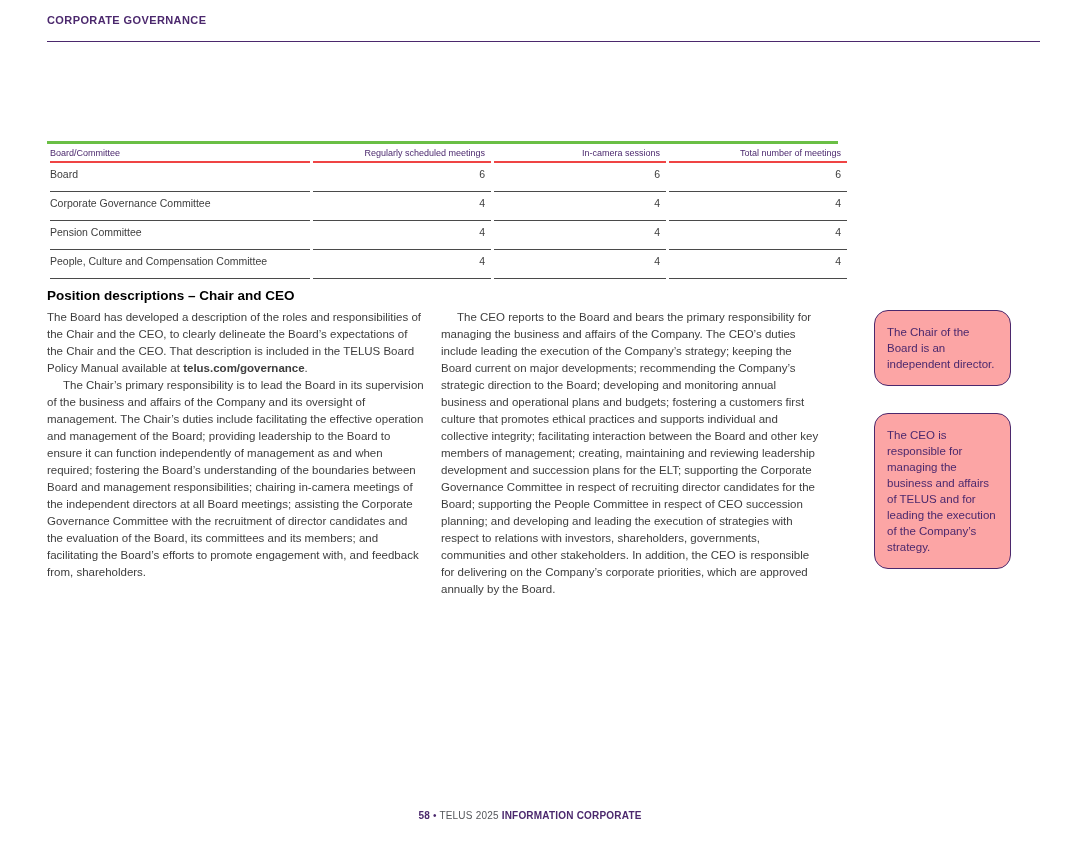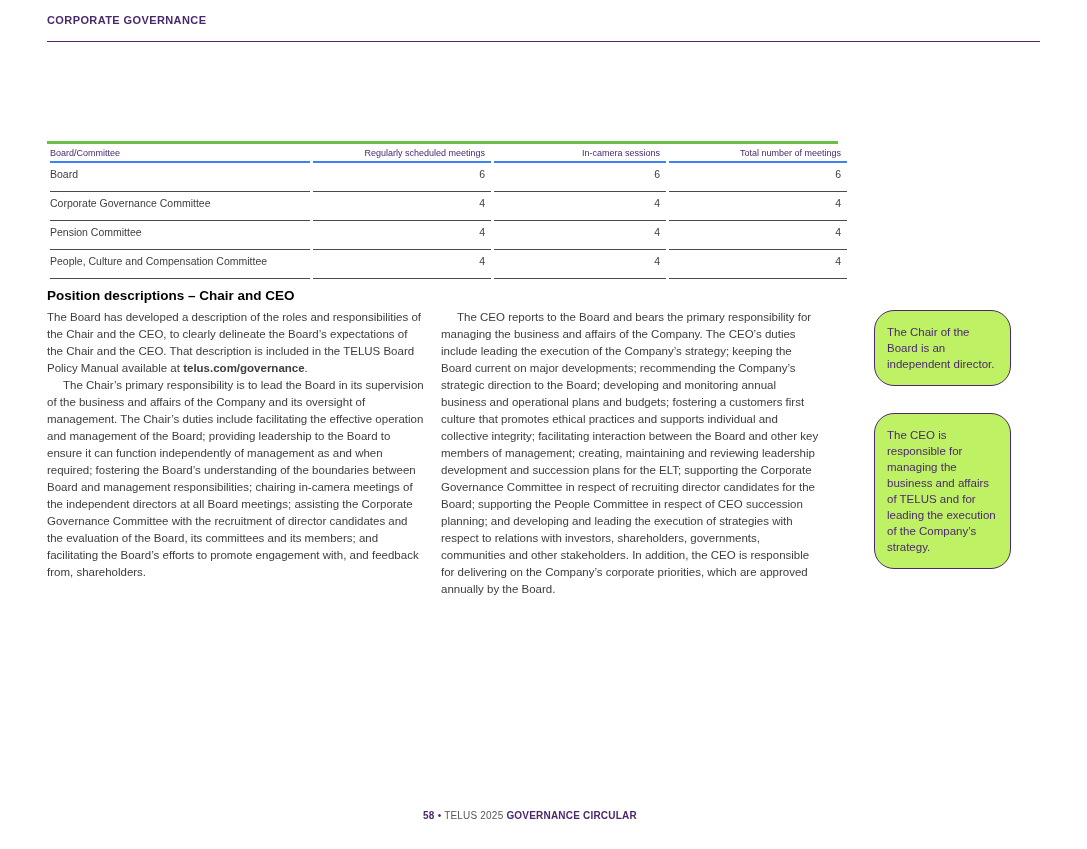--- a/index.html
+++ b/index.html
@@ -26,21 +26,21 @@
   .indent{text-indent:16px;}
   
   .table-wrap{position:absolute;left:47px;top:141px;width:791px;}
   .green-bar{height:3px;background:#6ABF45;}
   table.meetings{
     width:100%;border-collapse:separate;border-spacing:3px 0;
     font-size:10.5px;table-layout:fixed;
   }
   table.meetings th{
     color:#4B286D;font-weight:normal;font-size:9px;
-    padding:4px 0 3px 0;border-bottom:2px solid #3b82f6;vertical-align:bottom;
+    padding:4px 0 3px 0;border-bottom:2px solid #ef4444;vertical-align:bottom;
   }
   table.meetings th.h-name{text-align:left;}
   table.meetings th.h-num{text-align:right;padding-right:6px;}
   table.meetings td{
     border-bottom:1px solid #4a4a4a;padding:5px 0 11px 0;
     font-size:10.5px;color:#3d3d3d;
   }
   table.meetings td.c-name{text-align:left;}
   table.meetings td.c-num{text-align:right;padding-right:6px;}
   col.name{width:260px;}
@@ -56,23 +56,23 @@
     position:absolute;left:47px;top:309px;width:791px;
     display:grid;grid-template-columns:378px 378px;column-gap:16px;
     font-size:11.5px;line-height:17px;
   }
   .body-cols p{margin:0;}
   .gov-link{font-weight:bold;color:#3d3d3d;text-decoration:none;cursor:pointer;}
   
   .callouts{position:absolute;left:874px;top:310px;width:137px;}
   .callout{
     box-sizing:border-box;width:137px;
-    border:1.5px solid #4B286D;border-radius:20px;
+    border:1.5px solid #4B286D;border-radius:14px;
     padding:13px 12px;color:#4B286D;font-size:11.5px;line-height:16px;
-    background:#bef264;
+    background:#fca5a5;
   }
   .callout.second{margin-top:27px;}
   
   .footer{
     position:absolute;left:0;top:810px;width:1060px;text-align:center;
     font-size:10px;color:#4B286D;letter-spacing:.2px;
   }
   .footer .pg{font-weight:bold;color:#4B286D;}
   .footer .bullet{color:#4B286D;}
   .footer .docname{color:#54565a;}
@@ -151,14 +151,14 @@
   </div>
   <div class="callout second">
     <span>The CEO is responsible for managing the business and affairs of TELUS and for leading the execution of the Company’s strategy.</span>
   </div>
 </div>
 
 <div class="footer">
   <span class="pg">58</span>
   <span class="bullet">•</span>
   <span class="docname">TELUS 2025</span>
-  <span class="doctitle">GOVERNANCE CIRCULAR</span>
+  <span class="doctitle">INFORMATION CORPORATE</span>
 </div>
 
 </body></html>

